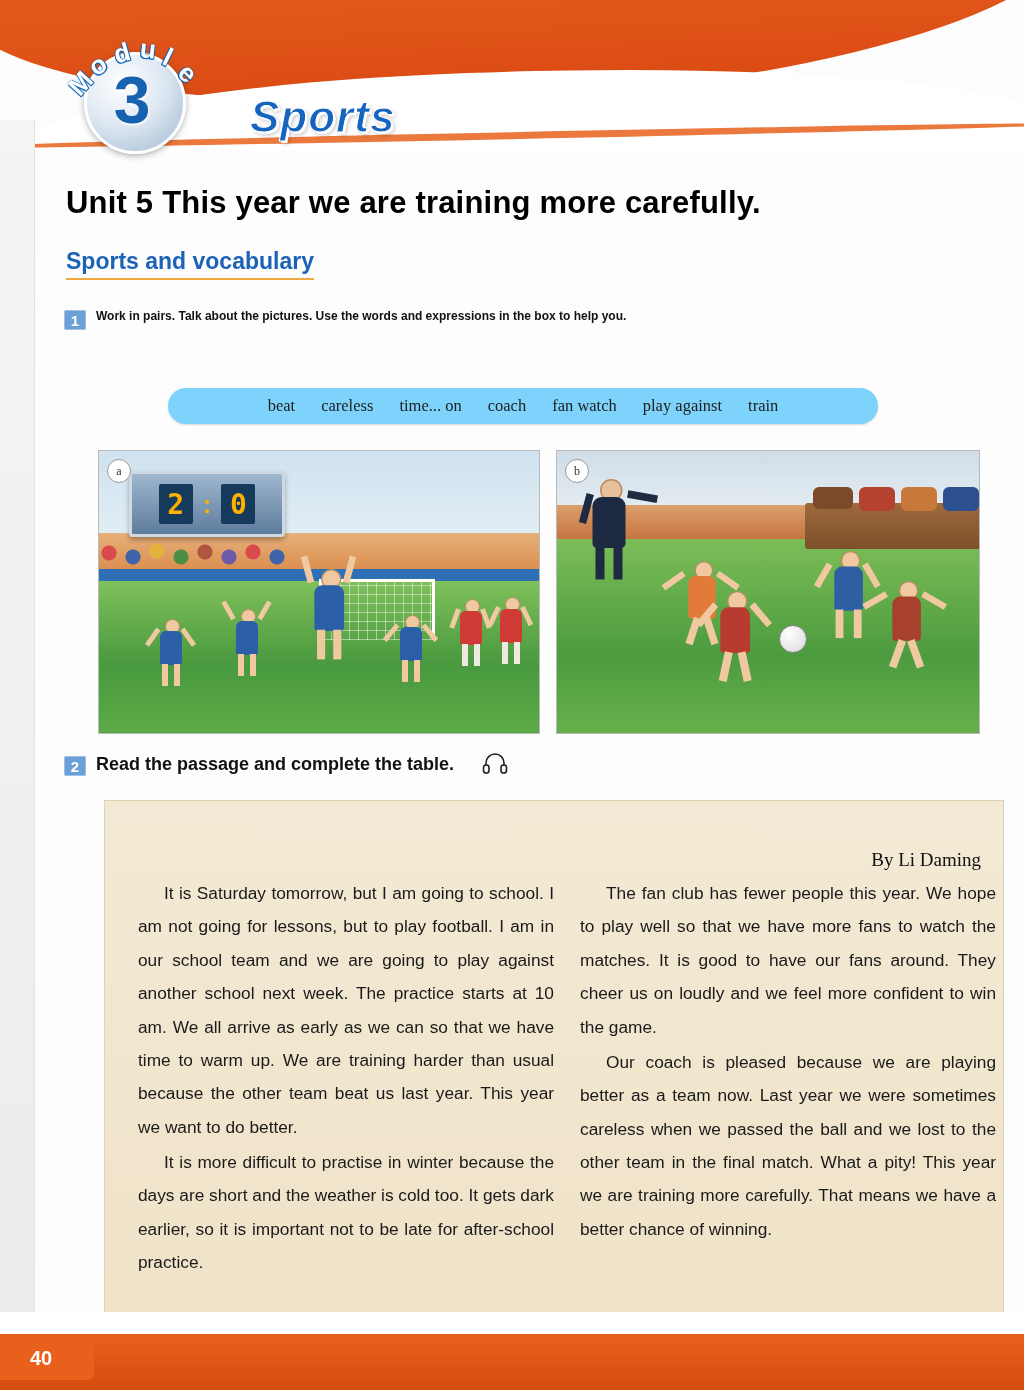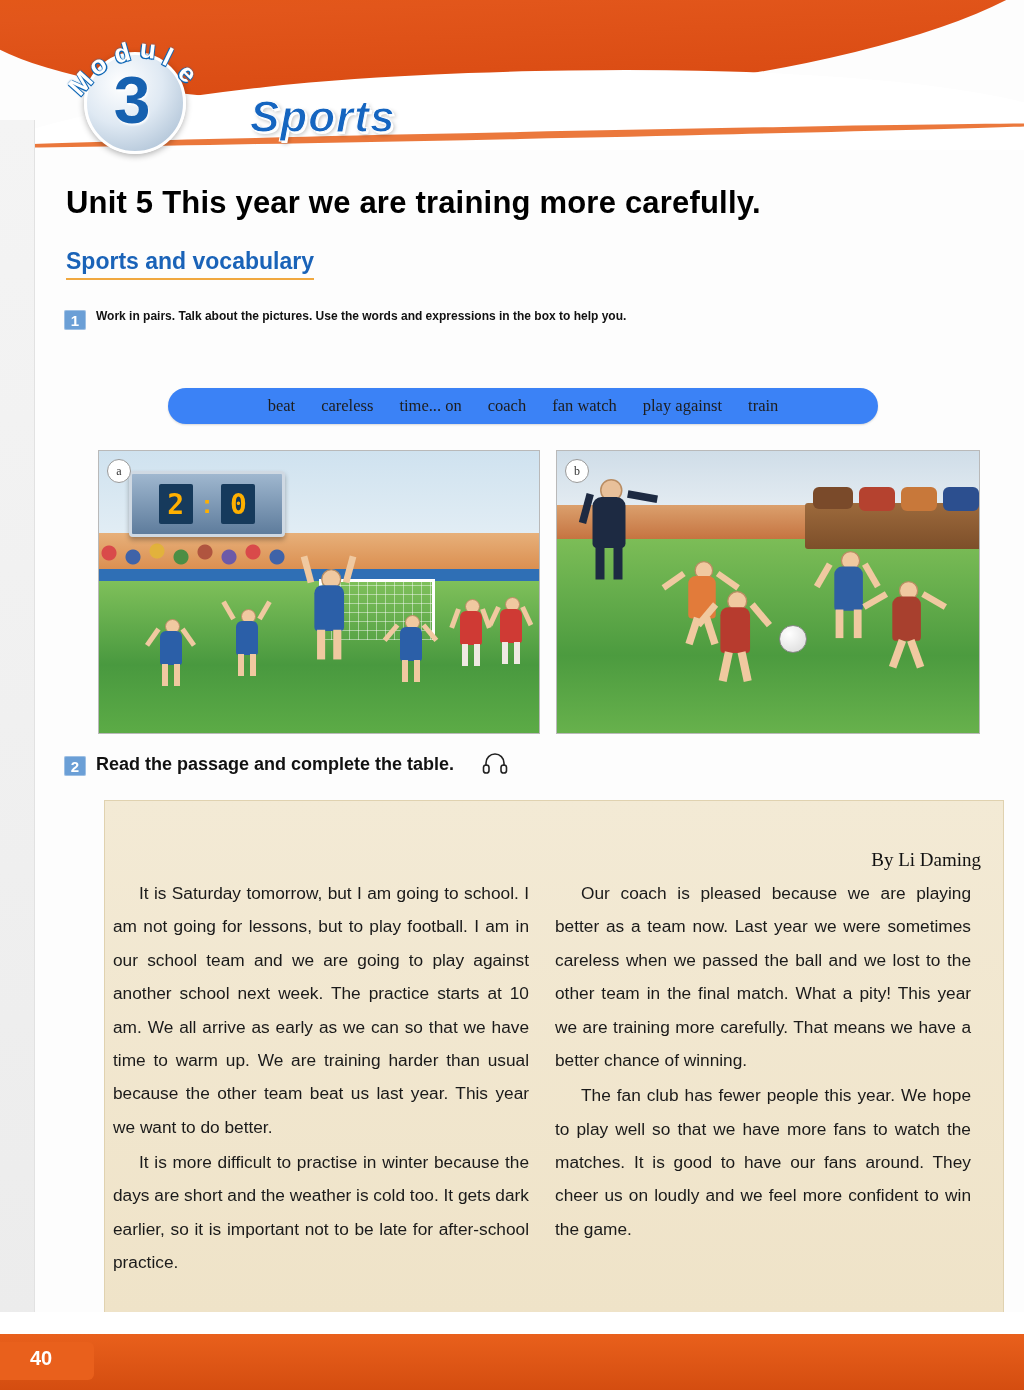--- a/index.html
+++ b/index.html
@@ -113,21 +113,21 @@
   }
   #task1{left:64px;top:308px;width:900px;}
   #task2{left:64px;top:752px;width:700px;align-items:center;}
   #task2 .task-text{font-size:18px;}
   .headphone{
     display:inline-block;margin-left:18px;vertical-align:middle;
   }
   
   .wordbox{
     position:absolute;left:168px;top:388px;width:710px;height:36px;
-    background:#3b82f6;
+    background:#7dd3fc;
     border-radius:18px;
     display:flex;align-items:center;justify-content:center;gap:26px;
     box-shadow:0 1px 2px rgba(0,0,0,.15);
   }
   .wordbox span{
     font-size:16.5px;color:#1d1d1d;
     font-family:"Liberation Serif", serif;
   }
   
   .pic{
@@ -206,21 +206,21 @@
   .passage-title{
     position:absolute;left:0;top:16px;width:100%;text-align:center;
     font-size:21px;font-weight:bold;color:#111;
   }
   .passage-author{
     position:absolute;right:22px;top:48px;
     font-size:19px;color:#111;
     font-family:"Liberation Serif", serif;
   }
   .cols{
-    position:absolute;left:8px;top:76px;width:858px;
+    position:absolute;left:33px;top:76px;width:858px;
     display:flex;gap:26px;
   }
   .col{width:420px;}
   .col p{
     margin:0 0 2px 0;
     font-size:17.3px;line-height:1.93;
     color:#1a1a1a;
     text-align:justify;
     text-indent:26px;
     font-family:"Liberation Sans", sans-serif;
@@ -420,22 +420,22 @@
   </div>
 
   <div class="passage">
     <div class="passage-author">By Li Daming</div>
     <div class="cols">
       <div class="col">
         <p>It is Saturday tomorrow, but I am going to school. I am not going for lessons, but to play football. I am in our school team and we are going to play against another school next week. The practice starts at 10 am. We all arrive as early as we can so that we have time to warm up. We are training harder than usual because the other team beat us last year. This year we want to do better.</p>
         <p>It is more difficult to practise in winter because the days are short and the weather is cold too. It gets dark earlier, so it is important not to be late for after-school practice.</p>
       </div>
       <div class="col">
+        <p>The fan club has fewer people this year. We hope to play well so that we have more fans to watch the matches. It is good to have our fans around. They cheer us on loudly and we feel more confident to win the game.</p>
         <p>Our coach is pleased because we are playing better as a team now. Last year we were sometimes careless when we passed the ball and we lost to the other team in the final match. What a pity! This year we are training more carefully. That means we have a better chance of winning.</p>
-        <p>The fan club has fewer people this year. We hope to play well so that we have more fans to watch the matches. It is good to have our fans around. They cheer us on loudly and we feel more confident to win the game.</p>
       </div>
     </div>
   </div>
 
   <div class="white-strip"></div>
   <div class="footer-bar"></div>
   <div class="footer-tab"></div>
   <div class="page-num">40</div>
 
 </div>

